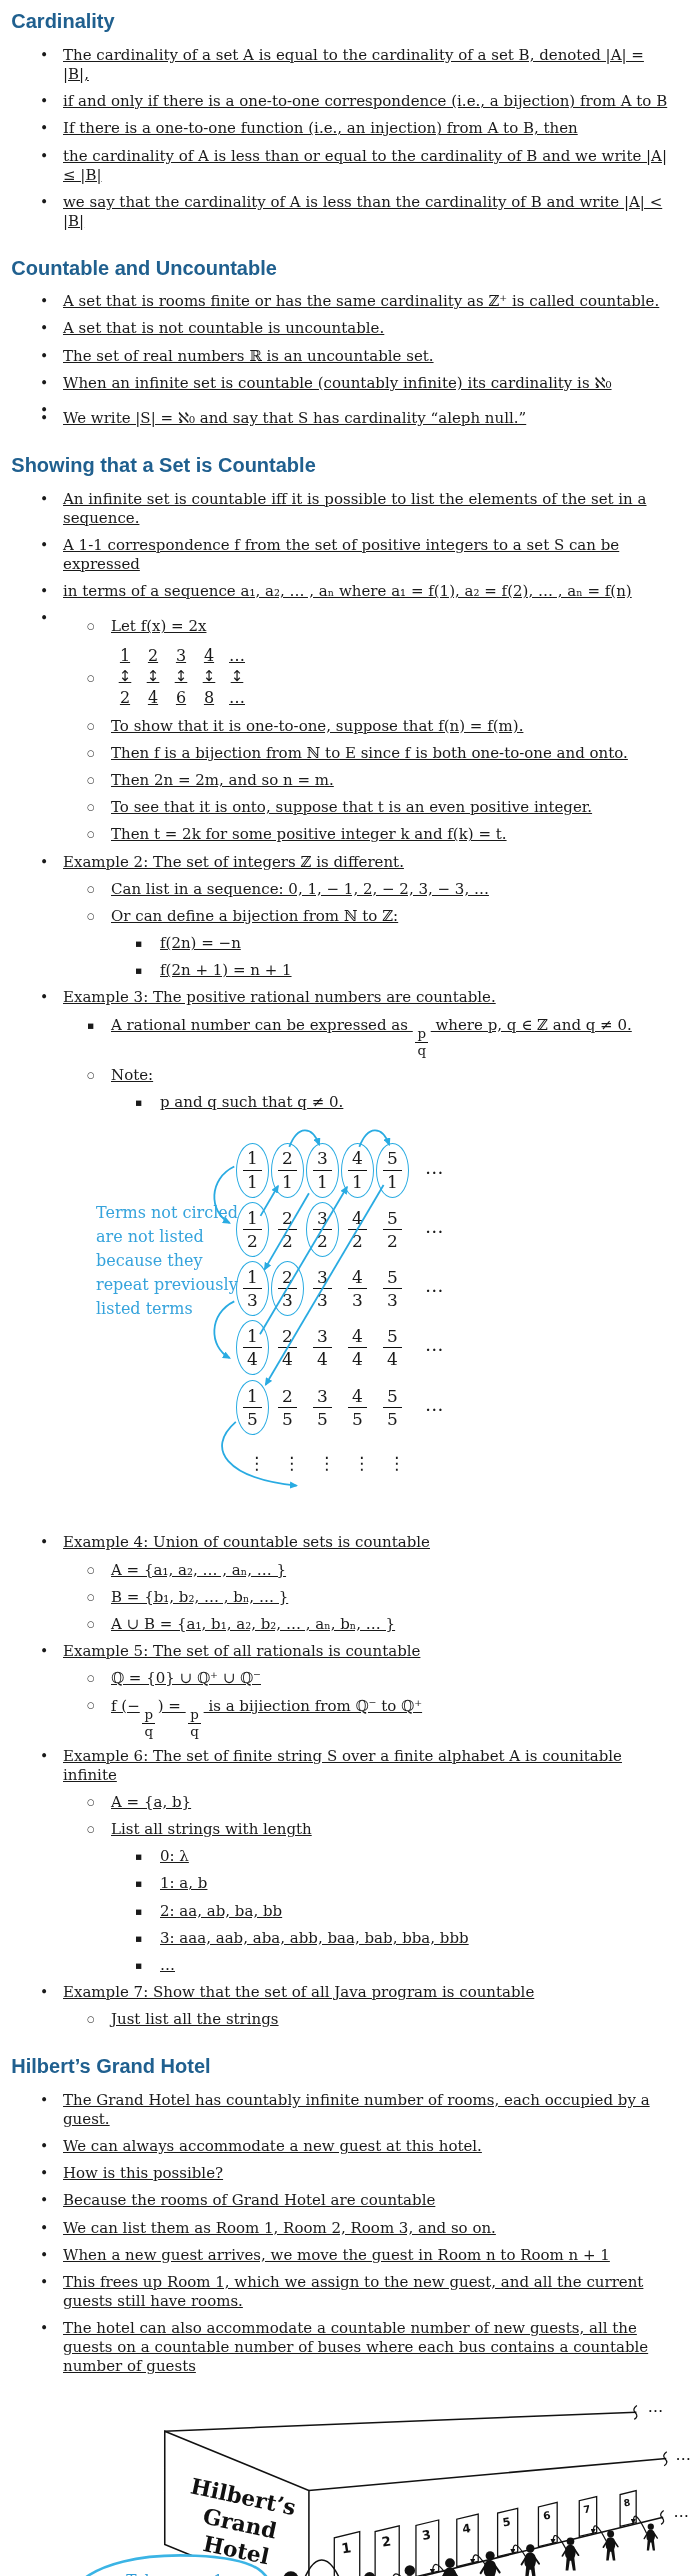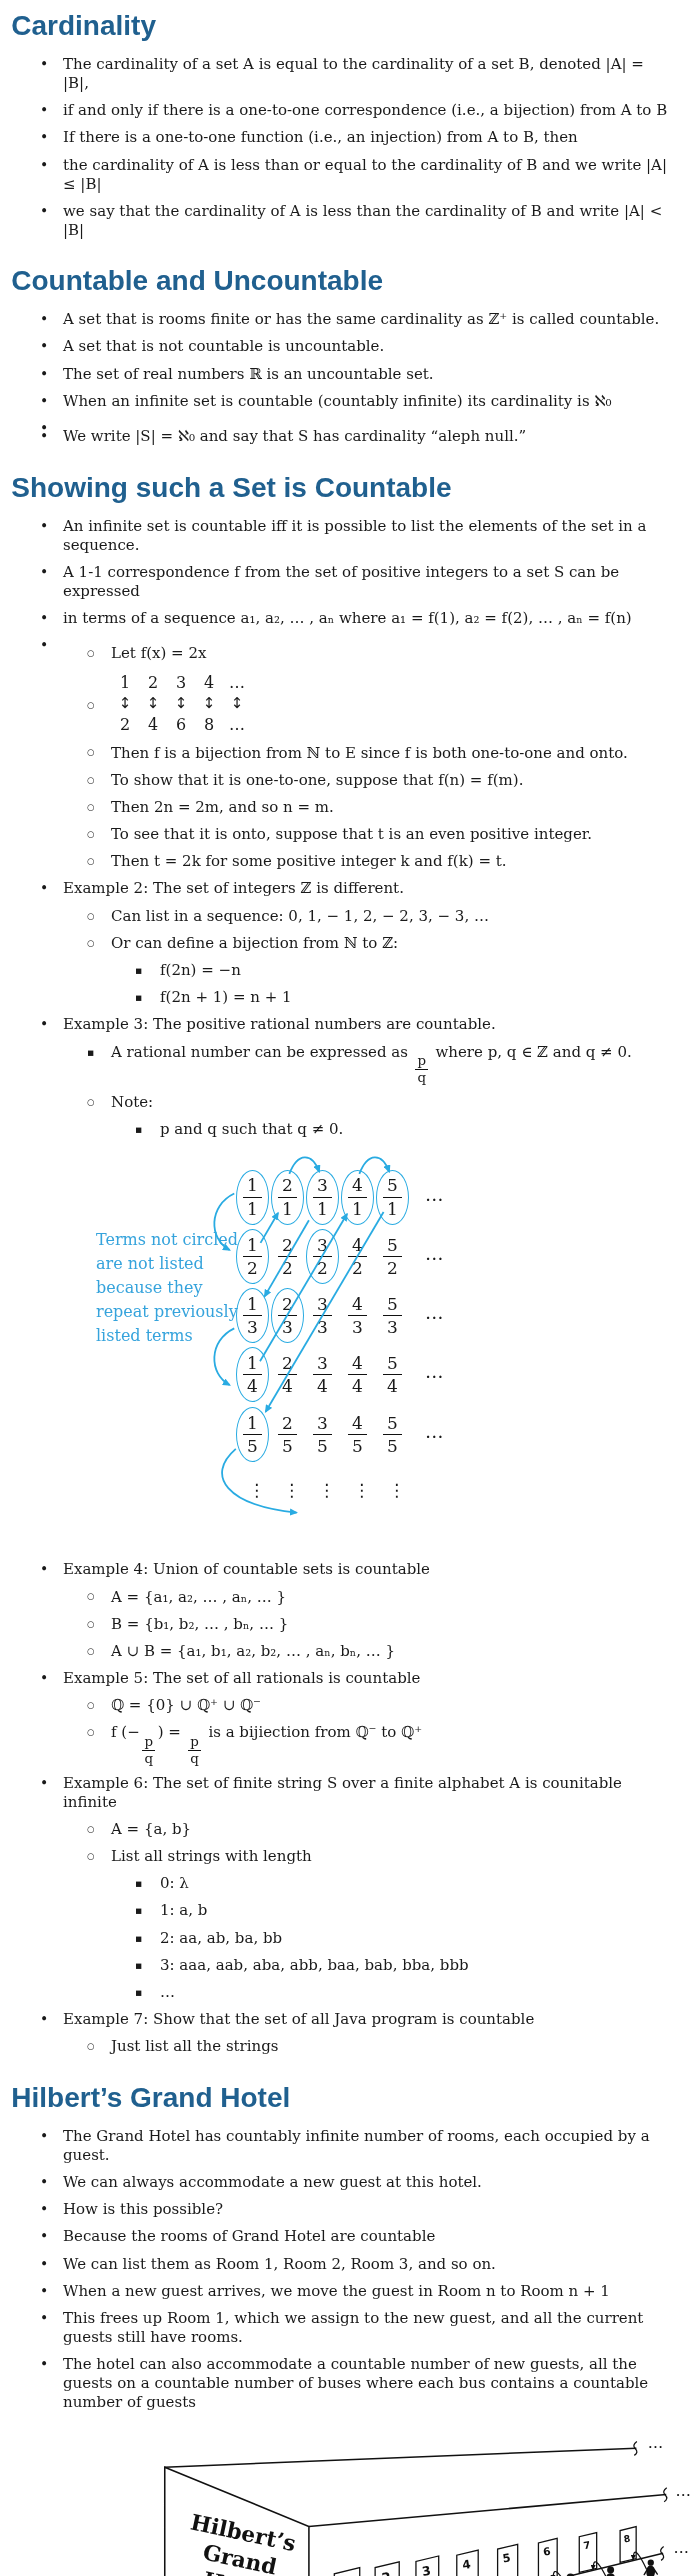--- a/index.html
+++ b/index.html
@@ -1,32 +1,32 @@
 <!DOCTYPE html>
 <html style="font-size:8.2px"><head>
 <meta charset="utf-8">
 <style>
   html,body{margin:0;padding:0;background:#ffffff;}
   .page{position:relative;width:693px;min-height:3485px;background:#ffffff;overflow:hidden;
         font-family:"DejaVu Serif","DejaVu Sans",serif;color:#1a1a1a;}
   main{display:block;padding-top:2.1px;}
   h1.heading{font-family:"Liberation Sans","DejaVu Sans",sans-serif;font-weight:700;
-     font-size:28px;line-height:1.12;color:#20608F;margin:21.6px 0 9.3px 11.3px;}
+     font-size:20px;line-height:1.12;color:#20608F;margin:21.6px 0 9.3px 11.3px;}
   section.sec:first-child h1.heading{margin-top:8.2px;}
   .li{position:relative;font-size:15px;line-height:19px;padding:4.1px 0;}
   .l1{margin-left:63px;max-width:608px;}
   .l2{margin-left:111px;max-width:556px;}
   .l3{margin-left:160px;max-width:510px;}
   .glyph{position:absolute;left:-23px;top:4.1px;line-height:19px;}
   .l2 .glyph{left:-24px;}
   .l3 .glyph{left:-25px;}
   .g-dot::before{content:"•";font-size:14px;}
   .g-circle::before{content:"○";font-size:8.8px;position:relative;top:-2.1px;}
   .g-square::before{content:"▪";font-size:10.8px;position:relative;top:-1px;}
-  .txt{display:inline-block;}
+  .txt{display:inline-block;text-decoration:underline;}
   
   .frac{display:inline-flex;flex-direction:column;align-items:center;line-height:1;
         vertical-align:-8.2px;margin:0 2.6px;}
   .frac .num{font-size:13.4px;border-bottom:1px solid #111;padding:0 2.1px 1.5px;}
   .frac .den{font-size:13.4px;padding-top:1.5px;}
   
   .has-table .glyph{top:29px;}
   .bij-row{display:flex;}
   .bij-cell{width:28px;text-align:center;font-size:16px;line-height:21.6px;}
   .bij-mid .bij-cell{font-family:"DejaVu Sans",sans-serif;font-size:15px;line-height:20.6px;}
@@ -80,21 +80,21 @@
       <section class="sec">
         <h1 class="heading">Countable and Uncountable</h1>
         <div class="li l1"><span class="glyph g-dot"></span><span class="txt">A set that is rooms finite or has the same cardinality as ℤ⁺ is called countable.</span></div>
         <div class="li l1"><span class="glyph g-dot"></span><span class="txt">A set that is not countable is uncountable.</span></div>
         <div class="li l1"><span class="glyph g-dot"></span><span class="txt">The set of real numbers ℝ is an uncountable set.</span></div>
         <div class="li l1"><span class="glyph g-dot"></span><span class="txt">When an infinite set is countable (countably infinite) its cardinality is ℵ₀</span></div>
         <div class="li l1"><span class="glyph g-dot"></span></div>
         <div class="li l1"><span class="glyph g-dot"></span><span class="txt">We write |S| = ℵ₀  and say that S has cardinality “aleph null.”</span></div>
       </section>
       <section class="sec">
-        <h1 class="heading">Showing such a Set is Countable</h1>
+        <h1 class="heading">Showing that a Set is Countable</h1>
         <div class="li l1"><span class="glyph g-dot"></span><span class="txt">An infinite set is countable iff it is possible to list the elements of the set in a sequence.</span></div>
         <div class="li l1"><span class="glyph g-dot"></span><span class="txt">A 1-1 correspondence f from the set of positive integers to a set S can be expressed</span></div>
         <div class="li l1"><span class="glyph g-dot"></span><span class="txt">in terms of a sequence a₁, a₂, … , aₙ where a₁ = f(1), a₂ = f(2), … , aₙ = f(n)</span></div>
         <div class="li l1"><span class="glyph g-dot"></span></div>
         <div class="li l2"><span class="glyph g-circle"></span><span class="txt">Let f(x) = 2x</span></div>
         <div class="li l2 has-table"><span class="glyph g-circle"></span><span class="txt"><div class="bij-row bij-top">
               <span class="bij-cell">1</span>
               <span class="bij-cell">2</span>
               <span class="bij-cell">3</span>
               <span class="bij-cell">4</span>
@@ -105,22 +105,22 @@
               <span class="bij-cell">↕</span>
               <span class="bij-cell">↕</span>
               <span class="bij-cell">↕</span>
             </div><div class="bij-row bij-bottom">
               <span class="bij-cell">2</span>
               <span class="bij-cell">4</span>
               <span class="bij-cell">6</span>
               <span class="bij-cell">8</span>
               <span class="bij-cell">…</span>
             </div></span></div>
+        <div class="li l2"><span class="glyph g-circle"></span><span class="txt">To show that it is one-to-one, suppose that f(n) = f(m).</span></div>
         <div class="li l2"><span class="glyph g-circle"></span><span class="txt">Then f is a bijection from ℕ to E since f is both one-to-one and onto.</span></div>
-        <div class="li l2"><span class="glyph g-circle"></span><span class="txt">To show that it is one-to-one, suppose that f(n) = f(m).</span></div>
         <div class="li l2"><span class="glyph g-circle"></span><span class="txt">Then 2n = 2m, and so n = m.</span></div>
         <div class="li l2"><span class="glyph g-circle"></span><span class="txt">To see that it is onto, suppose that t is an even positive integer.</span></div>
         <div class="li l2"><span class="glyph g-circle"></span><span class="txt">Then t = 2k for some positive integer k and f(k) = t.</span></div>
         <div class="li l1"><span class="glyph g-dot"></span><span class="txt">Example 2: The set of integers ℤ is different.</span></div>
         <div class="li l2"><span class="glyph g-circle"></span><span class="txt">Can list in a sequence: 0, 1, − 1, 2, − 2, 3, − 3, …</span></div>
         <div class="li l2"><span class="glyph g-circle"></span><span class="txt">Or can define a bijection from ℕ to ℤ:</span></div>
         <div class="li l3"><span class="glyph g-square"></span><span class="txt">f(2n) = −n</span></div>
         <div class="li l3"><span class="glyph g-square"></span><span class="txt">f(2n + 1) = n + 1</span></div>
         <div class="li l1"><span class="glyph g-dot"></span><span class="txt">Example 3: The positive rational numbers are countable.</span></div>
         <div class="li l2"><span class="glyph g-square"></span><span class="txt"><span class="seg">A rational number can be expressed as </span><span class="frac">

